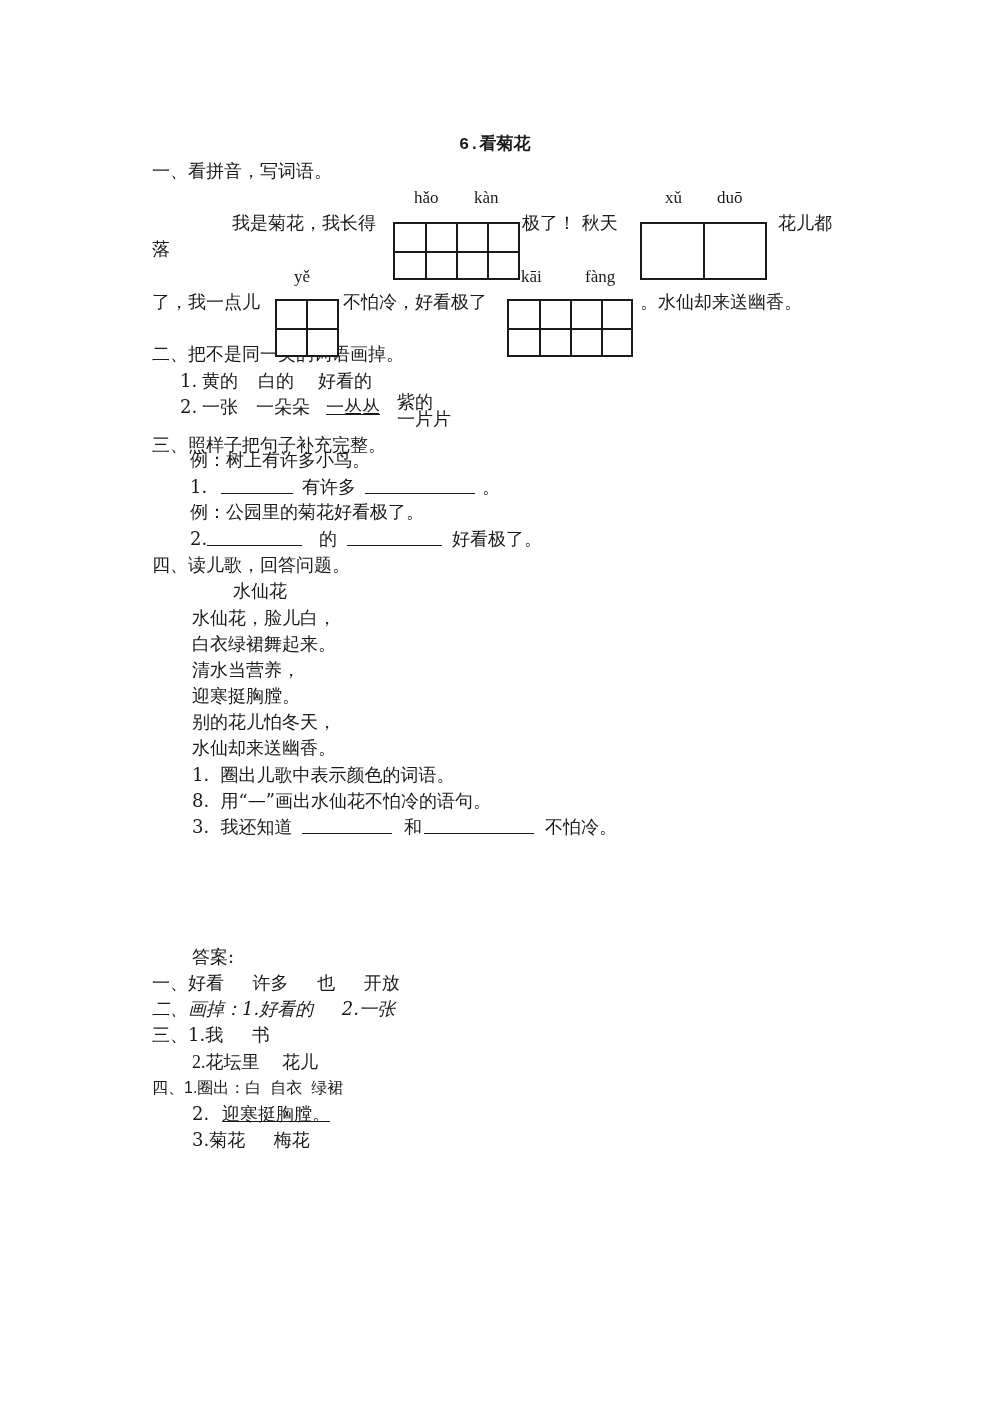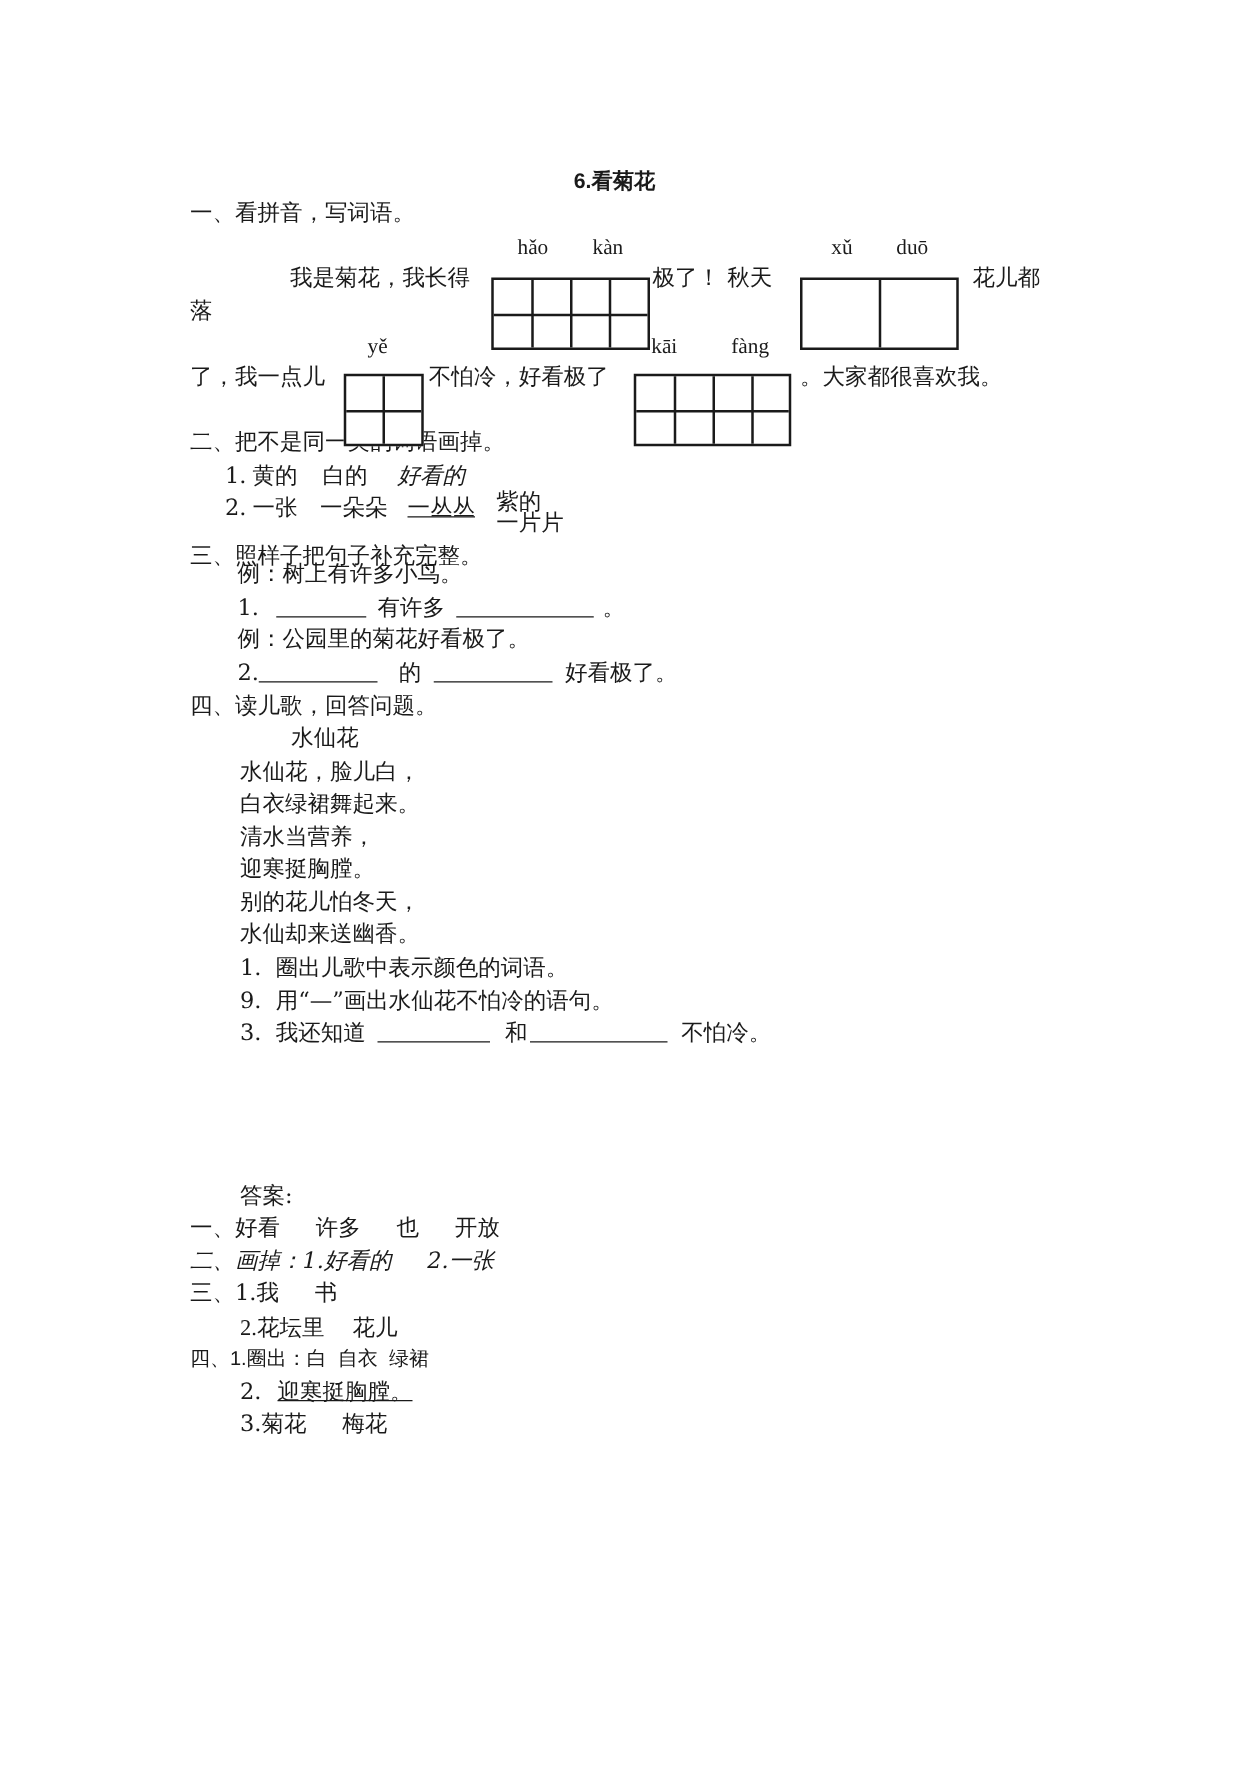--- a/index.html
+++ b/index.html
@@ -1,19 +1,19 @@
 <!DOCTYPE html>
 <html><head>
 <meta charset="utf-8">
 <style>
   html, body { margin: 0; padding: 0; background: #ffffff; }
   body { width: 1000px; height: 1415px; position: relative; overflow: hidden;
          font-family: "DejaVu Serif", "Liberation Serif", serif; color: #1a1a1a; }
   .t { position: absolute; font-size: 18px; line-height: 22px; white-space: pre; }
-  .title { font-family: Liberation Sans, sans-serif; font-weight: bold; font-size: 17px; }
+  .title { font-family: Liberation Mono, monospace; font-weight: bold; font-size: 17px; }
   .py { font-family: "Liberation Serif", "DejaVu Serif", serif; font-size: 17px; }
   .sans { font-family: "Liberation Sans", "DejaVu Sans", sans-serif; }
   .box { position: absolute; border: 2px solid #1a1a1a; box-sizing: border-box; }
   .vl { position: absolute; top: 0; bottom: 0; width: 2px; background: #1a1a1a; }
   .hl { position: absolute; left: 0; right: 0; height: 2px; background: #1a1a1a; }
   .blank { display: inline-block; border-bottom: 1px solid #1a1a1a; height: 18px; vertical-align: baseline; }
   .ul { text-decoration: underline; }
 </style>
 </head>
 <body>
@@ -42,40 +42,40 @@
 <div class="box" style="left:640px; top:222px; width:127px; height:58px;">
   <div class="vl" style="left:61px;"></div>
 </div>
 
 <div class="t py" style="left:294px; top:266px;">yě</div>
 <div class="t py" style="left:521px; top:266px;">kāi</div>
 <div class="t py" style="left:585px; top:266px;">fàng</div>
 
 <div class="t" style="left:152px; top:291px;">了，我一点儿</div>
 <div class="t" style="left:343px; top:291px;">不怕冷，好看极了</div>
-<div class="t" style="left:640px; top:291px;">。大家都很喜欢我。</div>
+<div class="t" style="left:640px; top:291px;">。水仙却来送幽香。</div>
 
 <div class="t" style="left:152px; top:343px;">二、把不是同一类的词语画掉。</div>
 
 <div class="box" style="left:275px; top:299px; width:64px; height:58px; background:#fff;">
   <div class="vl" style="left:29px;"></div>
   <div class="hl" style="top:27px;"></div>
 </div>
 
 <div class="box" style="left:507px; top:299px; width:126px; height:58px;">
   <div class="vl" style="left:30px;"></div>
   <div class="vl" style="left:61px;"></div>
   <div class="vl" style="left:92px;"></div>
   <div class="hl" style="top:27px;"></div>
 </div>
 
 <div class="t" style="left:180px; top:370px;">1.</div>
 <div class="t" style="left:202px; top:370px;">黄的</div>
 <div class="t" style="left:258px; top:370px;">白的</div>
-<div class="t" style="left:318px; top:370px;font-style:italic;">好看的</div>
+<div class="t" style="left:318px; top:370px;">好看的</div>
 <div class="t" style="left:397px; top:391px;">紫的</div>
 
 <div class="t" style="left:180px; top:396px;">2.</div>
 <div class="t" style="left:202px; top:396px;">一张</div>
 <div class="t" style="left:256px; top:396px;">一朵朵</div>
 <div class="t ul" style="left:326px; top:396px;">一丛丛</div>
 <div class="t" style="left:397px; top:396px;margin-top:12px;">一片片</div>
 
 <div class="t" style="left:152px; top:422px;margin-top:12px;">三、照样子把句子补充完整。</div>
 <div class="t" style="left:190px; top:449px;">例：树上有许多小鸟。</div>
@@ -97,21 +97,21 @@
 <div class="t" style="left:152px; top:554px;">四、读儿歌，回答问题。</div>
 <div class="t" style="left:233px; top:580px;">水仙花</div>
 <div class="t" style="left:192px; top:607px;">水仙花，脸儿白，</div>
 <div class="t" style="left:192px; top:633px;">白衣绿裙舞起来。</div>
 <div class="t" style="left:192px; top:659px;">清水当营养，</div>
 <div class="t" style="left:192px; top:685px;">迎寒挺胸膛。</div>
 <div class="t" style="left:192px; top:711px;">别的花儿怕冬天，</div>
 <div class="t" style="left:192px; top:737px;">水仙却来送幽香。</div>
 
 <div class="t" style="left:192px; top:764px;">1.  圈出儿歌中表示颜色的词语。</div>
-<div class="t" style="left:192px; top:790px;">9.  用“—”画出水仙花不怕冷的语句。</div>
+<div class="t" style="left:192px; top:790px;">8.  用“—”画出水仙花不怕冷的语句。</div>
 <div class="t" style="left:192px; top:816px;">3.  我还知道</div>
 <span class="blank" style="position:absolute; left:302px; top:815px; width:90px;"></span>
 <div class="t" style="left:404px; top:816px;">和</div>
 <span class="blank" style="position:absolute; left:424px; top:815px; width:110px;"></span>
 <div class="t" style="left:545px; top:816px;">不怕冷。</div>
 
 <div class="t" style="left:192px; top:946px;">答案:</div>
 <div class="t" style="left:152px; top:972px;">一、好看     许多     也     开放</div>
 <div class="t" style="left:152px; top:998px;font-style:italic;">二、画掉：1.好看的     2.一张</div>
 <div class="t" style="left:152px; top:1024px;">三、1.我     书</div>

